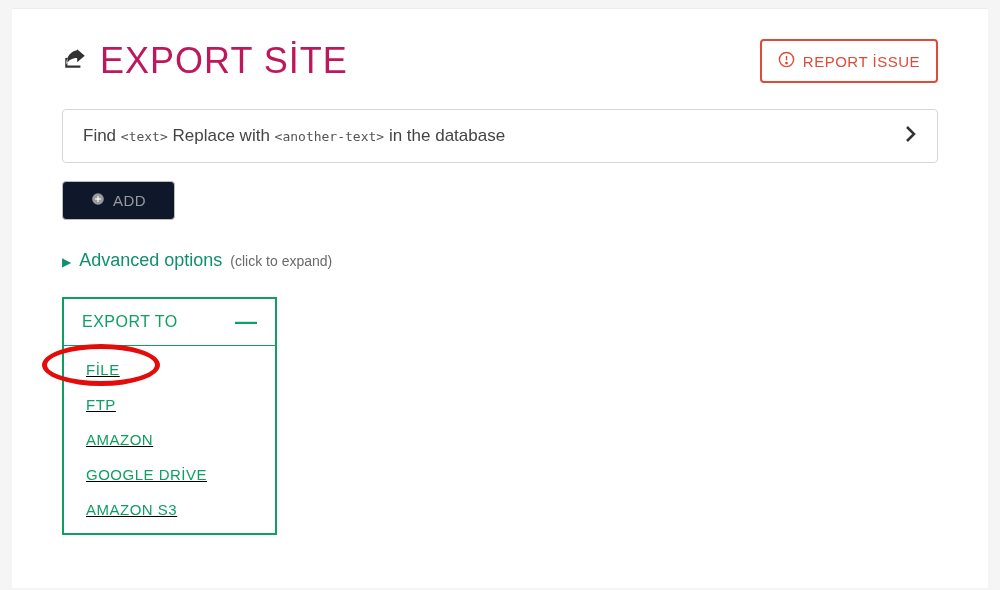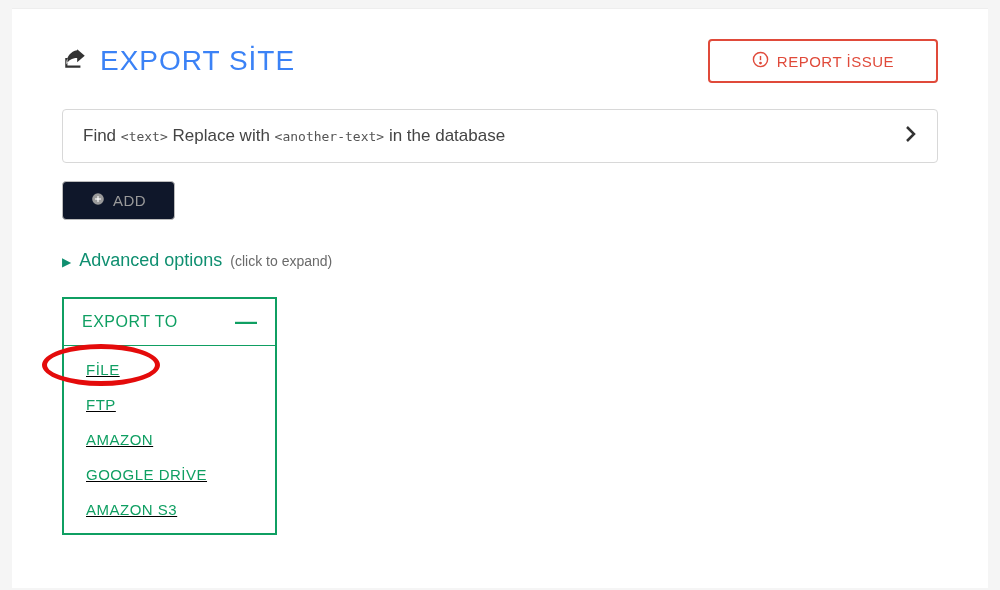--- a/index.html
+++ b/index.html
@@ -23,31 +23,31 @@
       align-items: center;
       margin-bottom: 26px;
     }
     .title-group {
       display: flex;
       align-items: center;
       gap: 12px;
     }
     .export-icon svg { width: 26px; height: 26px; fill: #333; }
     .page-title {
-      font-size: 28px;
+      font-size: 36px;
       font-weight: 300;
       letter-spacing: 1px;
-      color: #3b82f6;
+      color: #be185d;
     }
     .report-btn {
       border: 2px solid #e04a3a;
       color: #e04a3a;
       background: #fff;
       border-radius: 4px;
-      padding: 10px 42px;
+      padding: 10px 16px;
       font-size: 15px;
       letter-spacing: 0.5px;
       display: flex;
       align-items: center;
       gap: 8px;
       cursor: pointer;
     }
     .report-btn svg { width: 17px; height: 17px; }
     .find-replace-panel {
       border: 1px solid #d8d8d8;

